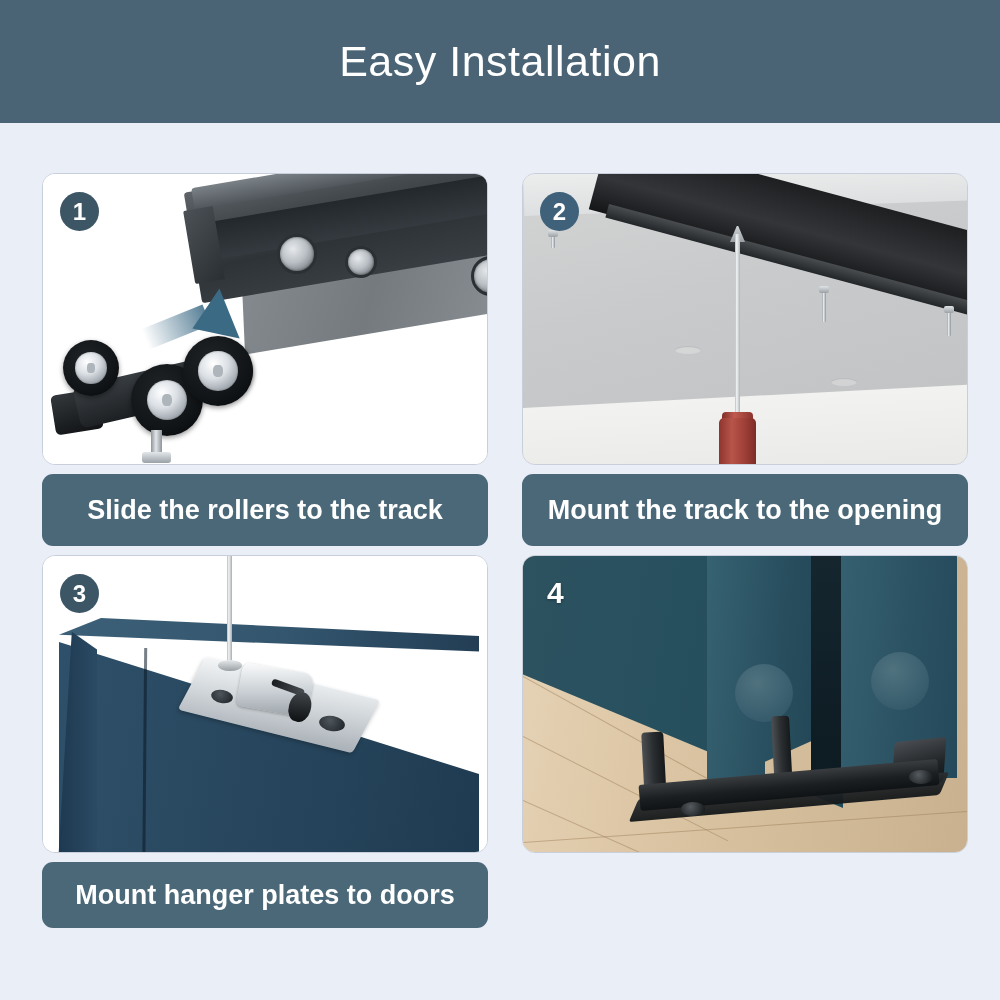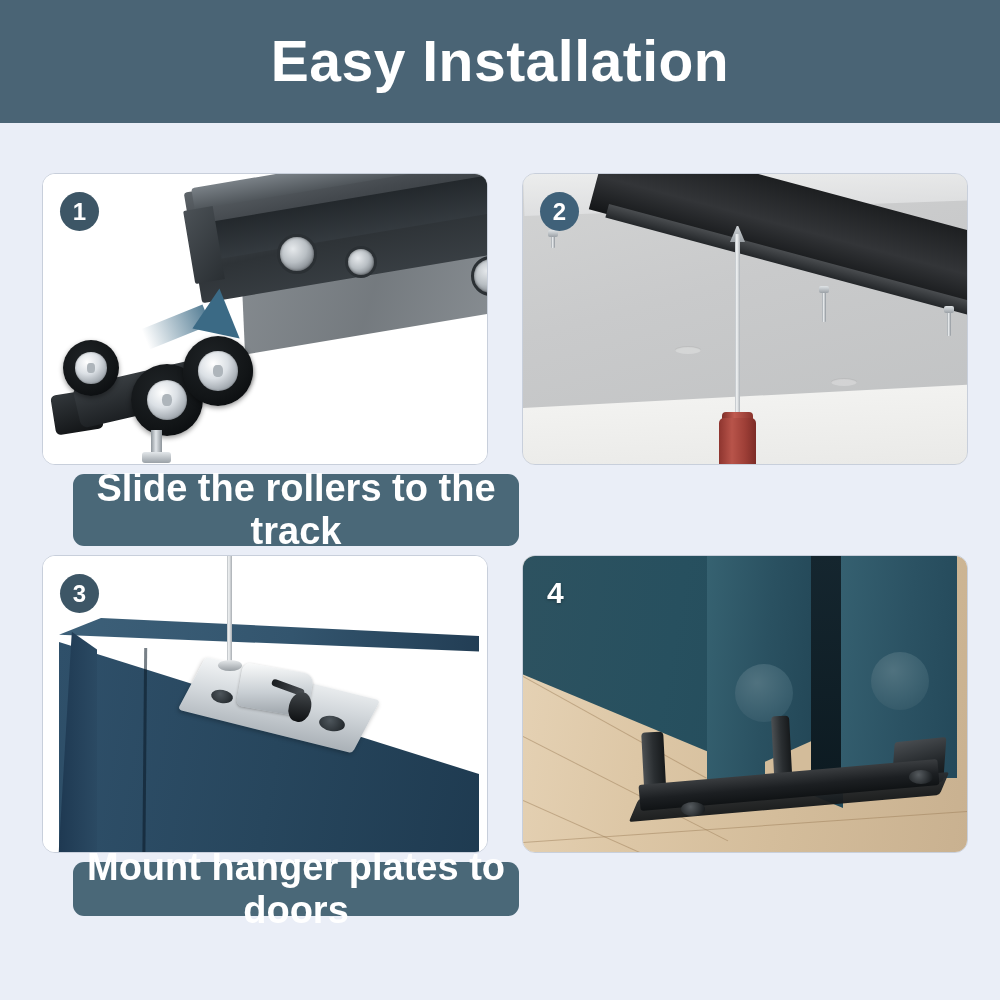--- a/index.html
+++ b/index.html
@@ -23,22 +23,22 @@
     width: 1000px;
     height: 123px;
     background: #4a6475;
     display: flex;
     align-items: center;
     justify-content: center;
     box-sizing: border-box;
   }
   .header-title {
     color: #ffffff;
-    font-size: 57px;
-    font-weight: bold;
+    font-size: 43px;
+    font-weight: normal;
     letter-spacing: 0.5px;
     line-height: 1;
     text-align: center;
     font-family: "Liberation Sans", sans-serif;
   }
 
   
   .steps-grid {
     position: absolute;
     left: 42px;
@@ -106,28 +106,27 @@
     margin-top: 9px;
     width: 446px;
     height: 72px;
     background: #4a6878;
     border-radius: 11px;
     color: #ffffff;
     display: flex;
     align-items: center;
     justify-content: center;
     text-align: center;
-    font-size: 38px;
+    font-size: 27px;
     font-weight: bold;
     line-height: 1.12;
     box-sizing: border-box;
     padding: 0 10px;
-    margin-left: 31px;
-  }
-  .step-row2 .caption { height: 54px; }
+  }
+  .step-row2 .caption { height: 66px; }
 
   
   .scene { position: absolute; inset: 0; overflow: hidden; }
 
   
   .p1-bg { position: absolute; inset: 0; background: #ffffff; }
   .p1-track {
     position: absolute;
     left: 150px; top: 18px;
     width: 390px; height: 112px;
@@ -586,20 +585,21 @@
         <div class="p2-screw" style="left:28px; top:60px; height:14px;"></div>
         <div class="p2-screw" style="left:299px; top:116px; height:32px;"></div>
         <div class="p2-screw" style="left:424px; top:136px; height:26px;"></div>
         <div class="p2-rod-tip"></div>
         <div class="p2-rod"></div>
         <div class="p2-handle-collar"></div>
         <div class="p2-handle"></div>
       </div>
       <div class="badge photo-badge">2</div>
     </div>
+    <div class="caption">Mount the track to the opening</div>
   </div>
 
   <div class="step step-row2">
     <div class="photo-card">
       <div class="scene">
         <div class="p3-bg"></div>
         <div class="p3-door-top"></div>
         <div class="p3-door-face"></div>
         <div class="p3-door-left"></div>
         <div class="p3-door-seam"></div>

